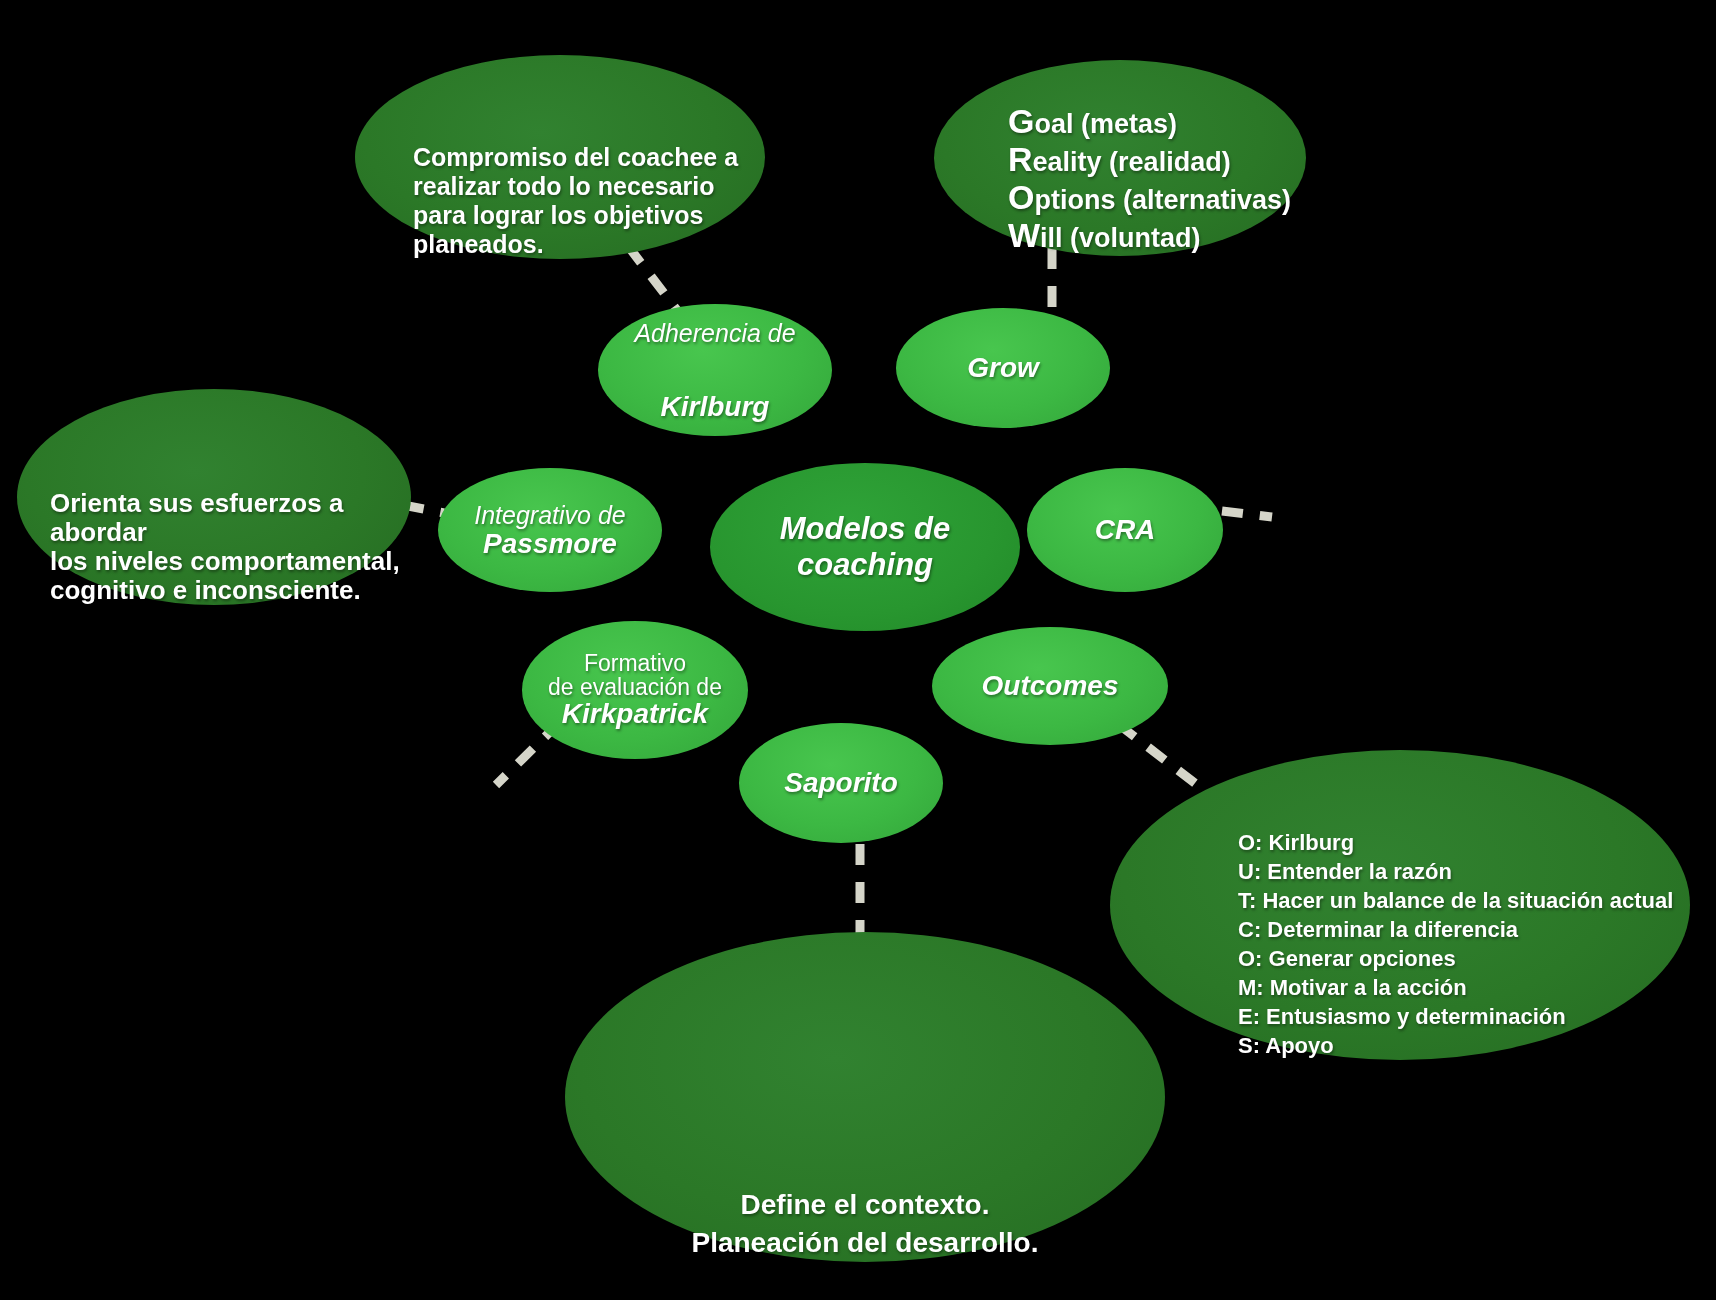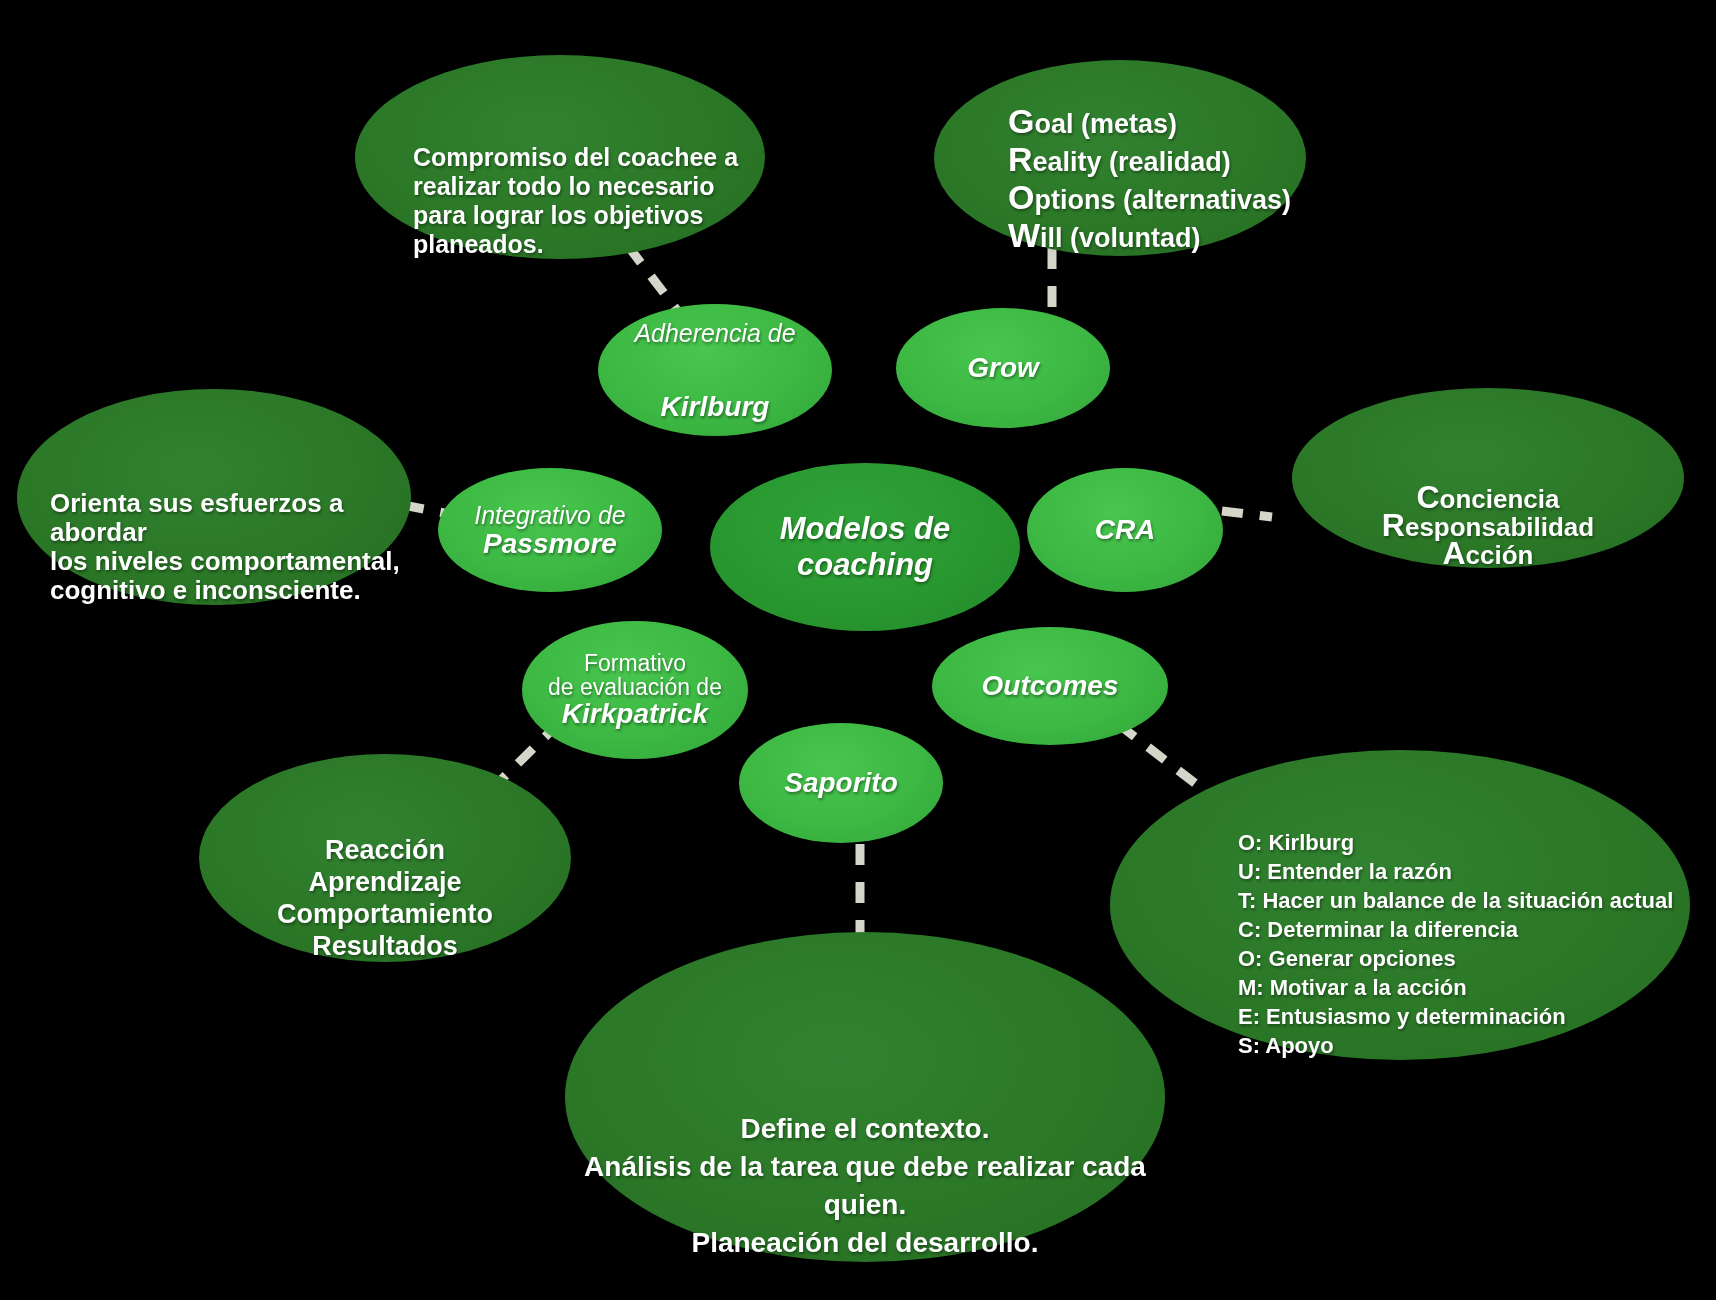--- a/index.html
+++ b/index.html
@@ -58,47 +58,35 @@
     <div class="acro-line txt"><span class="cap">O</span><span>ptions (alternativas)</span></div>
     <div class="acro-line txt"><span class="cap">W</span><span>ill (voluntad)</span></div>
   </div>
 
   <div class="ellipse outer left-align" style="left:17px;top:389px;width:394px;height:216px;padding-left:33px;">
     <div class="para-c txt">Orienta sus esfuerzos a abordar</div>
     <div class="para-c txt">los niveles comportamental,</div>
     <div class="para-c txt">cognitivo e inconsciente.</div>
   </div>
 
-  <div class="ellipse outer" style="left:1292px;top:388px;width:392px;height:180px;">
-    <div class="cra-line txt"><span class="cap">C</span><span>onciencia</span></div>
-    <div class="cra-line txt"><span class="cap">R</span><span>esponsabilidad</span></div>
-    <div class="cra-line txt"><span class="cap">A</span><span>cción</span></div>
-  </div>
 
-  <div class="ellipse outer" style="left:199px;top:754px;width:372px;height:208px;">
-    <div class="levels txt">Reacción</div>
-    <div class="levels txt">Aprendizaje</div>
-    <div class="levels txt">Comportamiento</div>
-    <div class="levels txt">Resultados</div>
-  </div>
 
   <div class="ellipse outer left-align" style="left:1110px;top:750px;width:580px;height:310px;padding-left:128px;">
     <div class="olist txt"><span class="cap">O:</span><span> Kirlburg</span></div>
     <div class="olist txt"><span class="cap">U:</span><span> Entender la razón</span></div>
     <div class="olist txt"><span class="cap">T:</span><span> Hacer un balance de la situación actual</span></div>
     <div class="olist txt"><span class="cap">C:</span><span> Determinar la diferencia</span></div>
     <div class="olist txt"><span class="cap">O:</span><span> Generar opciones</span></div>
     <div class="olist txt"><span class="cap">M:</span><span> Motivar a la acción</span></div>
     <div class="olist txt"><span class="cap">E:</span><span> Entusiasmo y determinación</span></div>
     <div class="olist txt"><span class="cap">S:</span><span> Apoyo</span></div>
   </div>
 
   <div class="ellipse outer" style="left:565px;top:932px;width:600px;height:330px;">
     <div class="steps txt">Define el contexto.</div>
-    <div class="steps txt">Análisis de la tarea que debe realizar cada quien.</div>
     <div class="steps txt">Planeación del desarrollo.</div>
   </div>
 
   <div class="ellipse centernode" style="left:710px;top:463px;width:310px;height:168px;">
     <div class="center-label txt">Modelos de coaching</div>
   </div>
 
   <div class="ellipse node" style="left:598px;top:304px;width:234px;height:132px;gap:45px;">
     <div class="node-label-light txt">Adherencia de</div>
     <div class="node-label-bold txt">Kirlburg</div>

